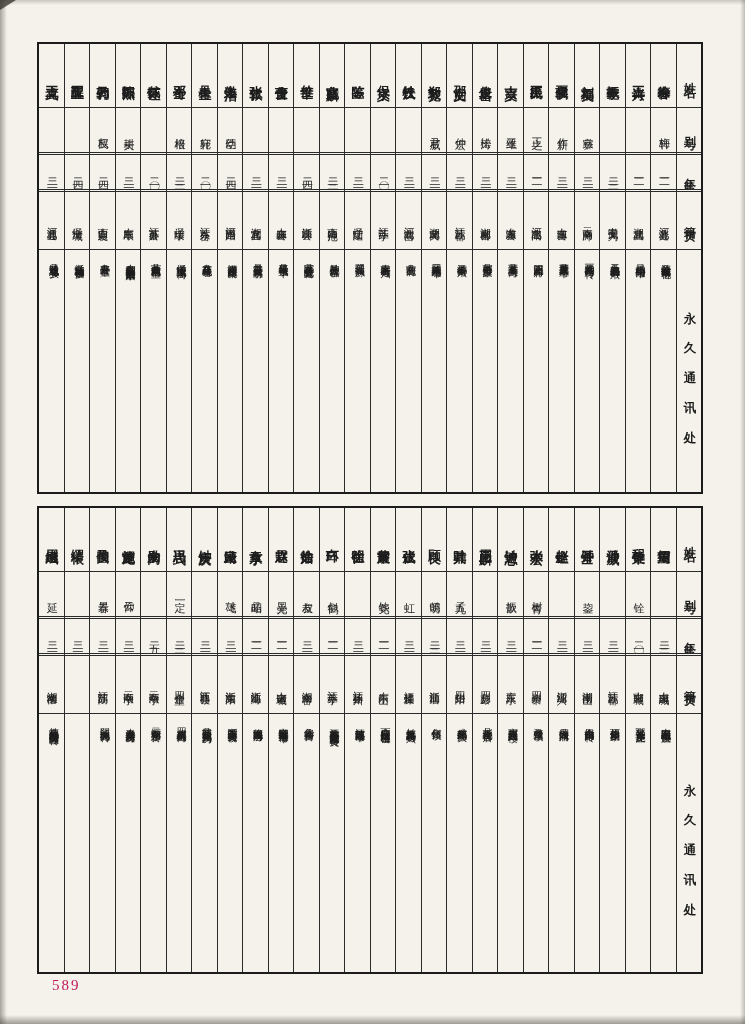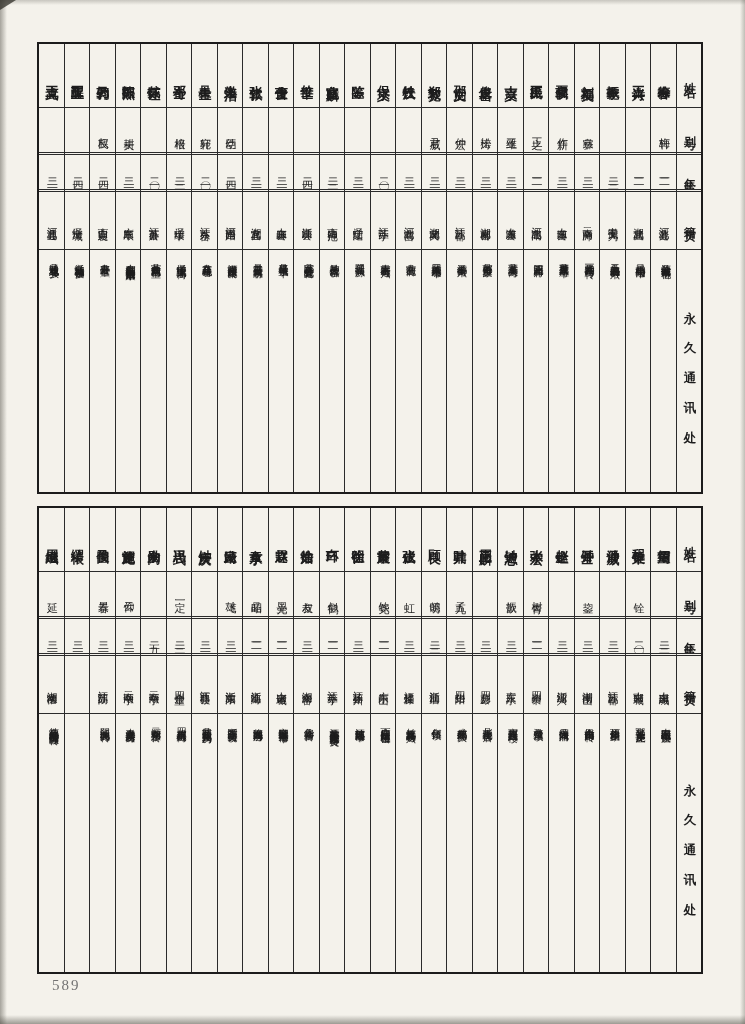--- a/index.html
+++ b/index.html
@@ -56,21 +56,21 @@
   .header-col .cell{font-weight:700;}
   .header-col .name{font-size:12.5px;letter-spacing:4px;}
   .header-col .alias{font-size:12px;letter-spacing:4px;}
   .header-col .age{font-size:11.5px;letter-spacing:3px;}
   .header-col .native{font-size:12px;letter-spacing:4px;}
   .header-col .address{font-size:12.5px;line-height:23px;text-align:center;
     letter-spacing:2.4em;padding:10px 0 0 0;}
 
   .page-number{
     position:absolute;left:52px;top:977px;
-    font-size:15px;letter-spacing:2px;color:#737373;
+    font-size:15px;letter-spacing:2px;color:#be185d;
     font-family:"Liberation Serif","DejaVu Serif",serif;
   }
 </style>
 </head>
 <body>
 
 <div class="page">
   <div class="edge-left"></div>
   <div class="edge-right"></div>
   <div class="edge-top"></div>

